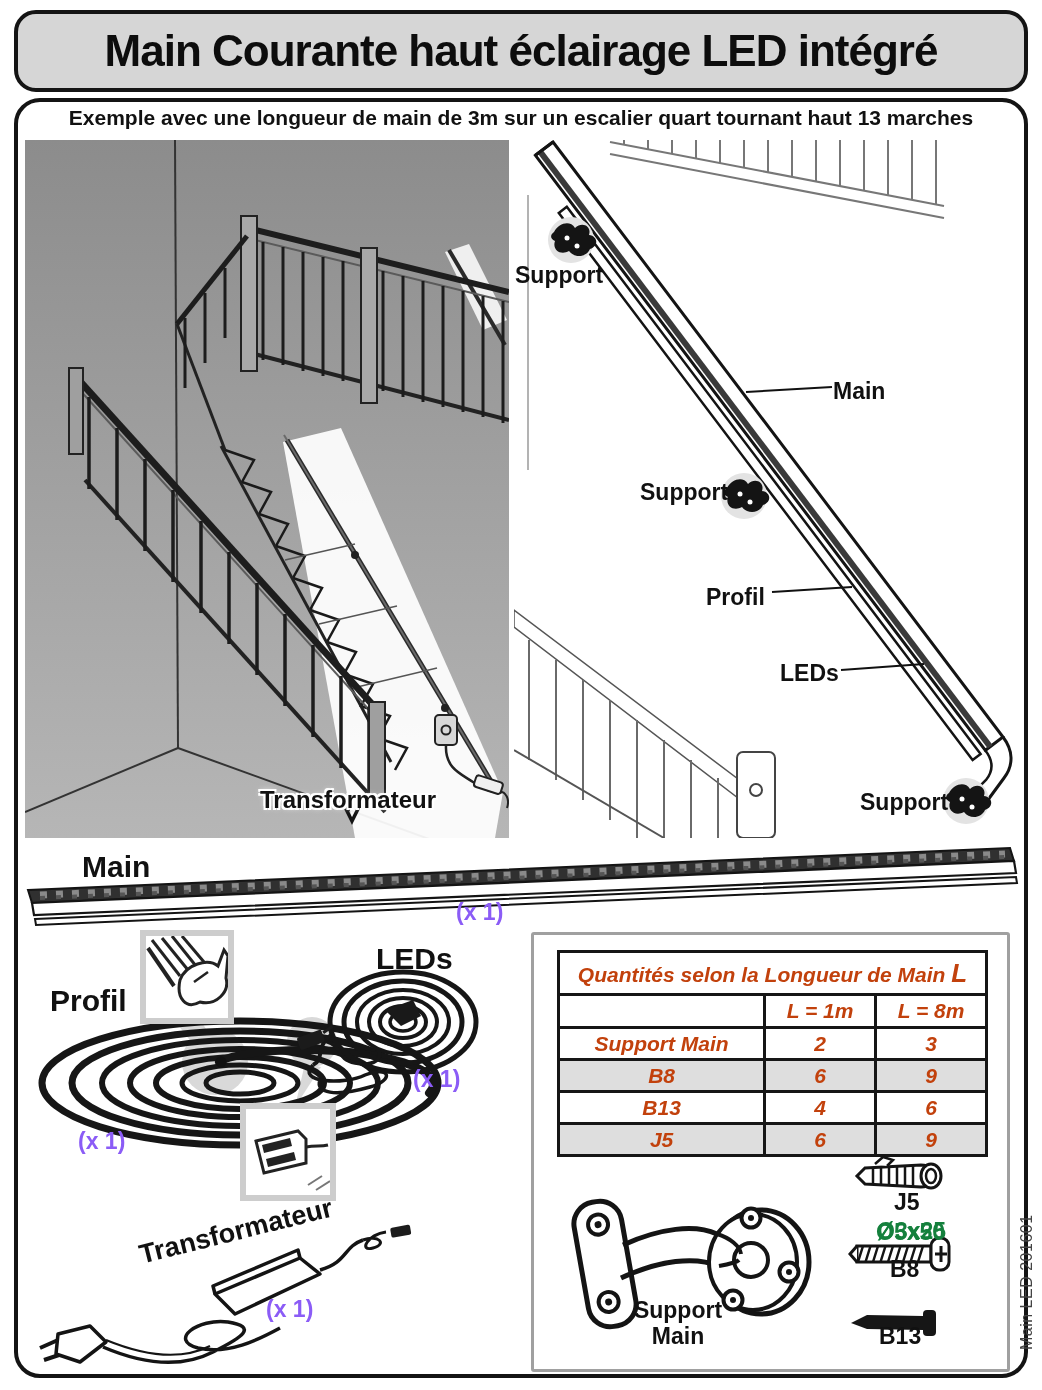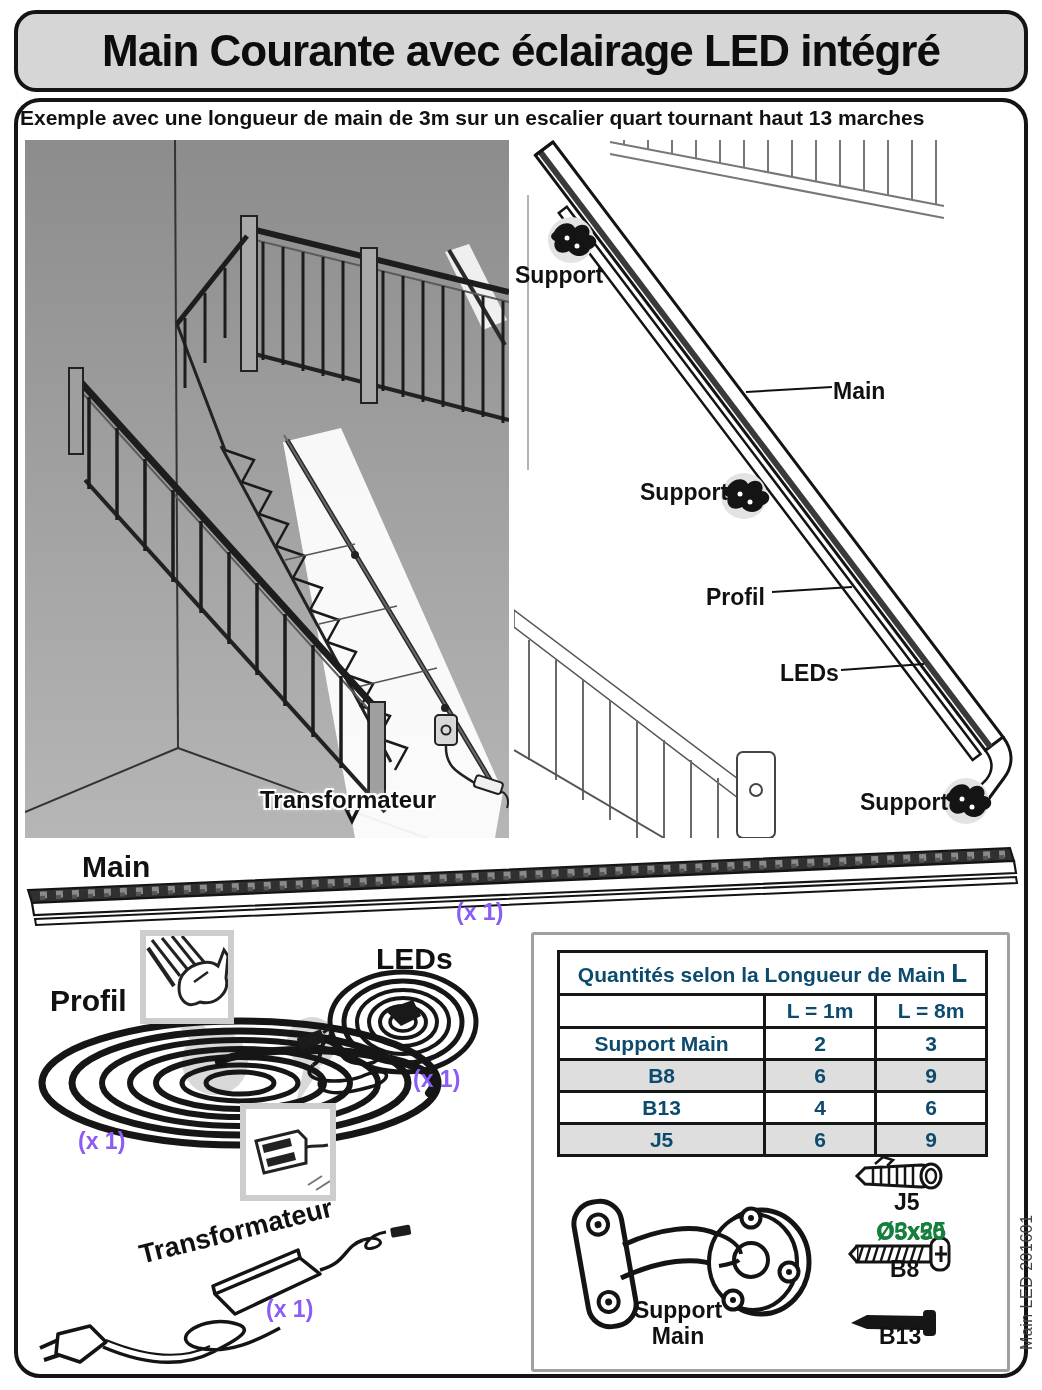--- a/index.html
+++ b/index.html
@@ -4,51 +4,51 @@
 <style>
   html,body{margin:0;padding:0;background:#ffffff;}
   .page{position:relative;width:1042px;height:1390px;background:#fff;overflow:hidden;
         font-family:"Liberation Sans","DejaVu Sans",sans-serif;color:#141414;}
   .abs{position:absolute;}
   .title-box{left:14px;top:10px;width:1006px;height:74px;background:#d6d6d6;
              border:4px solid #141414;border-radius:22px;display:flex;align-items:center;justify-content:center;}
   .title-text{font-size:44px;font-weight:bold;letter-spacing:-1px;color:#0d0d0d;white-space:nowrap;}
   .content-box{left:14px;top:98px;width:1006px;height:1272px;background:#fff;
                border:4px solid #141414;border-radius:26px;}
-  .subtitle{left:20px;top:106px;width:1002px;font-size:21px;font-weight:bold;color:#111;}
+  .subtitle{left:20px;top:106px;width:1002px;text-align:center;font-size:21px;font-weight:bold;color:#111;}
   .diag-label{font-size:23px;font-weight:600;color:#111;white-space:nowrap;}
   .part-label{font-size:30px;font-weight:bold;color:#111;white-space:nowrap;}
   .qty{font-size:23px;font-weight:600;color:#8b5cf6;white-space:nowrap;}
   .halo{text-shadow:-2px -2px 0 #fff,2px -2px 0 #fff,-2px 2px 0 #fff,2px 2px 0 #fff,0 0 6px #fff;}
   .inset{background:#fff;border:6px solid #cdcdcd;}
   .container-box{left:531px;top:932px;width:473px;height:434px;border:3px solid #a0a0a0;border-radius:3px;background:#fff;}
   table.qty-table{position:absolute;left:557px;top:950px;width:431px;border-collapse:collapse;background:#fff;}
   table.qty-table td{border:3px solid #161616;text-align:center;vertical-align:middle;
-                     font-size:21px;font-weight:bold;color:#0c4a6e;padding:0;}
+                     font-size:21px;font-weight:bold;color:#c2410c;padding:0;font-style:italic;}
   td.t-title{height:40px;}
   .t-title .big-l{font-size:26px;font-weight:bold;}
   tr.colhead td{height:30px;}
   tr.datarow td{height:29px;margin-left:24px;}
   tr.shaded td{background:#dedede;}
   td.namecol{width:208px;}
   td.valcol{width:111px;}
   .hw-label{font-weight:bold;font-size:23px;color:#111;white-space:nowrap;}
   .hw-size{font-weight:700;font-size:23px;color:#15803d;white-space:nowrap;margin-left:8px;}
   .support-main-label{width:120px;text-align:center;font-size:23px;font-weight:bold;line-height:26px;color:#111;}
   .transfo-label{font-size:27px;font-weight:bold;color:#111;transform:rotate(-14deg);transform-origin:left center;white-space:nowrap;}
   .vref{font-size:16px;color:#444;transform:rotate(-90deg);transform-origin:0 0;white-space:nowrap;letter-spacing:.5px;}
   svg{display:block;}
 </style>
 </head>
 <body>
 
 <div class="page">
 
   <div class="abs title-box">
-    <div class="title-text">Main Courante avec éclairage LED intégré</div>
+    <div class="title-text">Main Courante haut éclairage LED intégré</div>
   </div>
 
   <div class="abs content-box"></div>
   <div class="abs subtitle">Exemple avec une longueur de main de 3m sur un escalier quart tournant haut 13 marches</div>
 
   <svg class="abs" style="left:25px;top:140px;" width="484" height="698" viewBox="0 0 484 698">
     <defs>
       <linearGradient id="g1" x1="0" y1="0" x2="0" y2="1">
         <stop offset="0" stop-color="#8c8c8c"></stop>
           <stop offset="1" stop-color="#b6b6b6"></stop>

